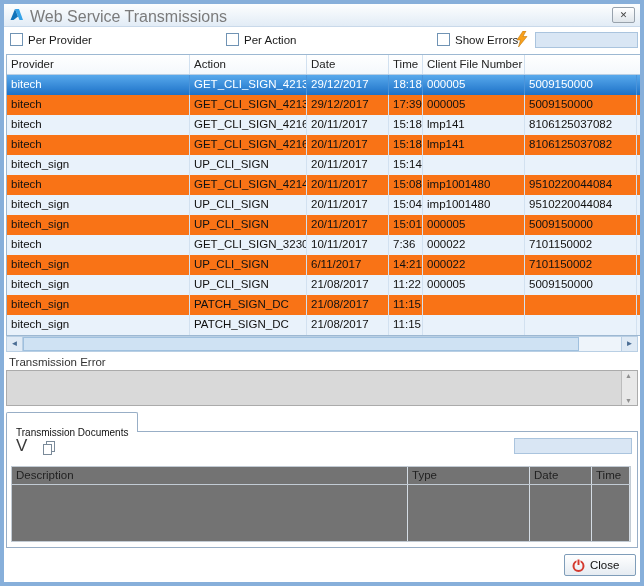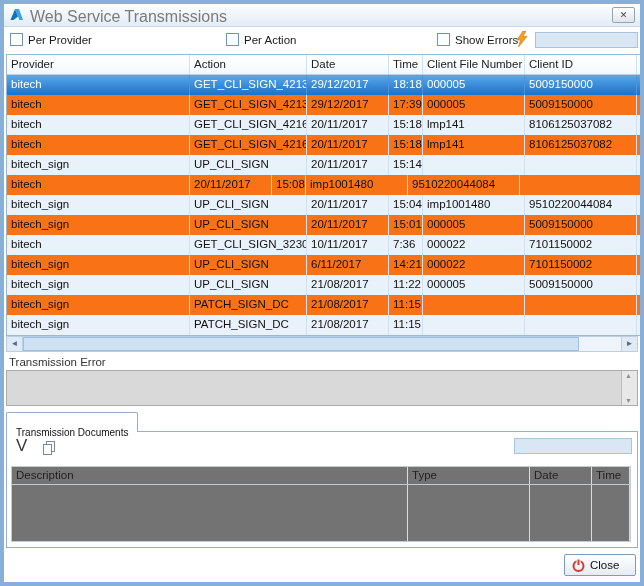--- a/index.html
+++ b/index.html
@@ -98,21 +98,20 @@
     <input class="flt-input" value="" style="">
   </div>
 
   <div class="grid">
     <div class="g-header">
         <div class="g-cell c0">Provider</div>
         <div class="g-cell c1">Action</div>
         <div class="g-cell c2">Date</div>
         <div class="g-cell c3">Time</div>
         <div class="g-cell c4">Client File Number</div>
-        <div class="g-cell c5">Client ID</div>
       </div>
     <div class="g-body">
         <div class="g-row alt sel">
           <div class="g-cell c0">bitech</div>
           <div class="g-cell c1">GET_CLI_SIGN_4213</div>
           <div class="g-cell c2">29/12/2017</div>
           <div class="g-cell c3">18:18</div>
           <div class="g-cell c4">000005</div>
           <div class="g-cell c5">5009150000</div>
         </div>
@@ -143,20 +142,21 @@
         <div class="g-row alt">
           <div class="g-cell c0">bitech_sign</div>
           <div class="g-cell c1">UP_CLI_SIGN</div>
           <div class="g-cell c2">20/11/2017</div>
           <div class="g-cell c3">15:14</div>
           <div class="g-cell c4"></div>
           <div class="g-cell c5"></div>
         </div>
         <div class="g-row">
           <div class="g-cell c0">bitech</div>
+          <div class="g-cell c1">GET_CLI_SIGN_4214</div>
           <div class="g-cell c2">20/11/2017</div>
           <div class="g-cell c3">15:08</div>
           <div class="g-cell c4">imp1001480</div>
           <div class="g-cell c5">9510220044084</div>
         </div>
         <div class="g-row alt">
           <div class="g-cell c0">bitech_sign</div>
           <div class="g-cell c1">UP_CLI_SIGN</div>
           <div class="g-cell c2">20/11/2017</div>
           <div class="g-cell c3">15:04</div>

